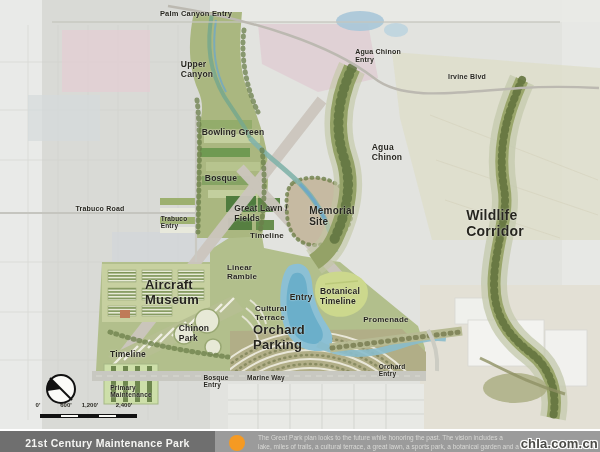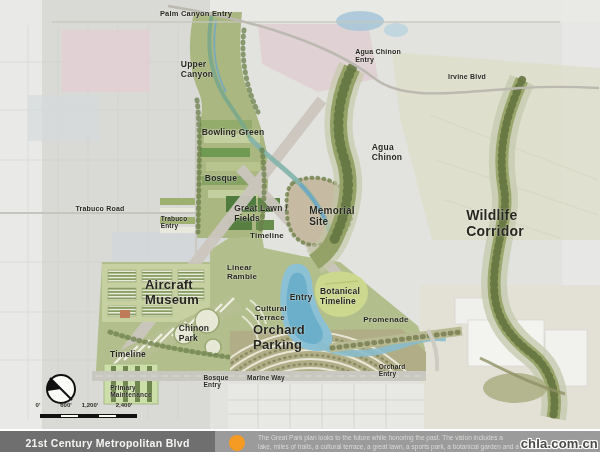--- a/index.html
+++ b/index.html
@@ -292,21 +292,21 @@
       <div class="scale-seg seg-black" style="left:4px;width:20px;"></div>
       <div class="scale-seg seg-white" style="left:24px;width:19px;"></div>
       <div class="scale-seg seg-black" style="left:43px;width:19px;"></div>
       <div class="scale-seg seg-white" style="left:62px;width:19px;"></div>
       <div class="scale-seg seg-black" style="left:81px;width:20px;"></div>
     </div>
   </div>
 
   <div class="footer">
     <div class="titlebar">
-      <span>21st Century Metropolitan Blvd</span>
+      <span>21st Century Maintenance Park</span>
     </div>
     <div class="captionbar">
       <div class="bullet"></div>
       <div class="caption-text">
         <span style="display:block">The Great Park plan looks to the future while honoring the past. The vision includes a</span>
         <span style="display:block">lake, miles of trails, a cultural terrace, a great lawn, a sports park, a botanical garden and a tethered</span>
       </div>
       <div class="watermark">chla.com.cn</div>
     </div>
   </div>

